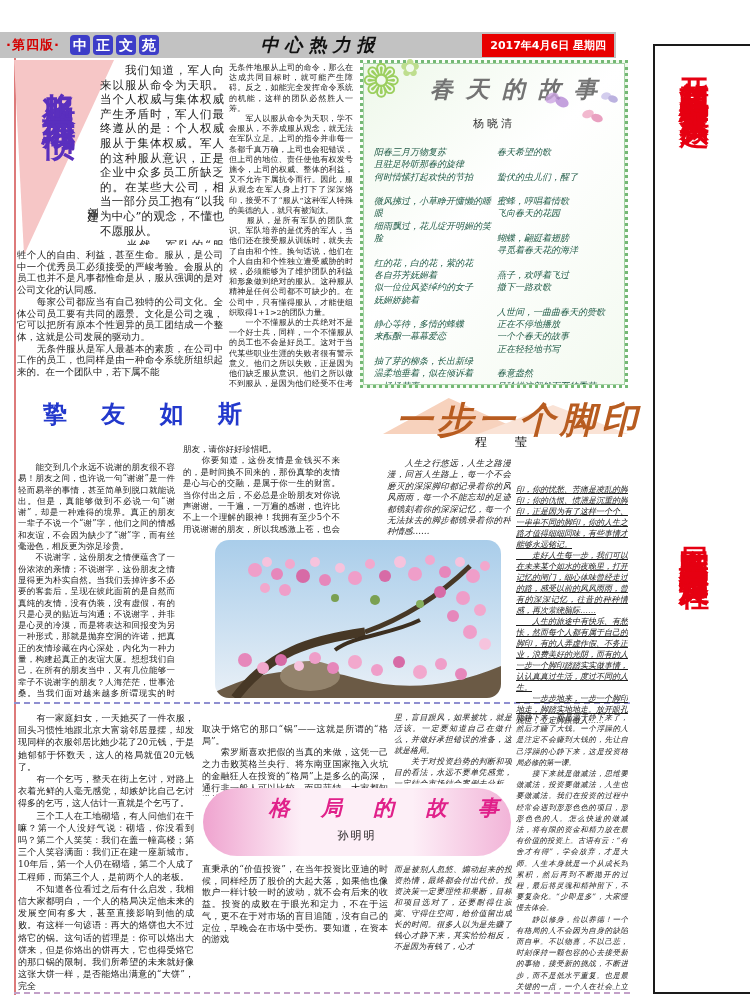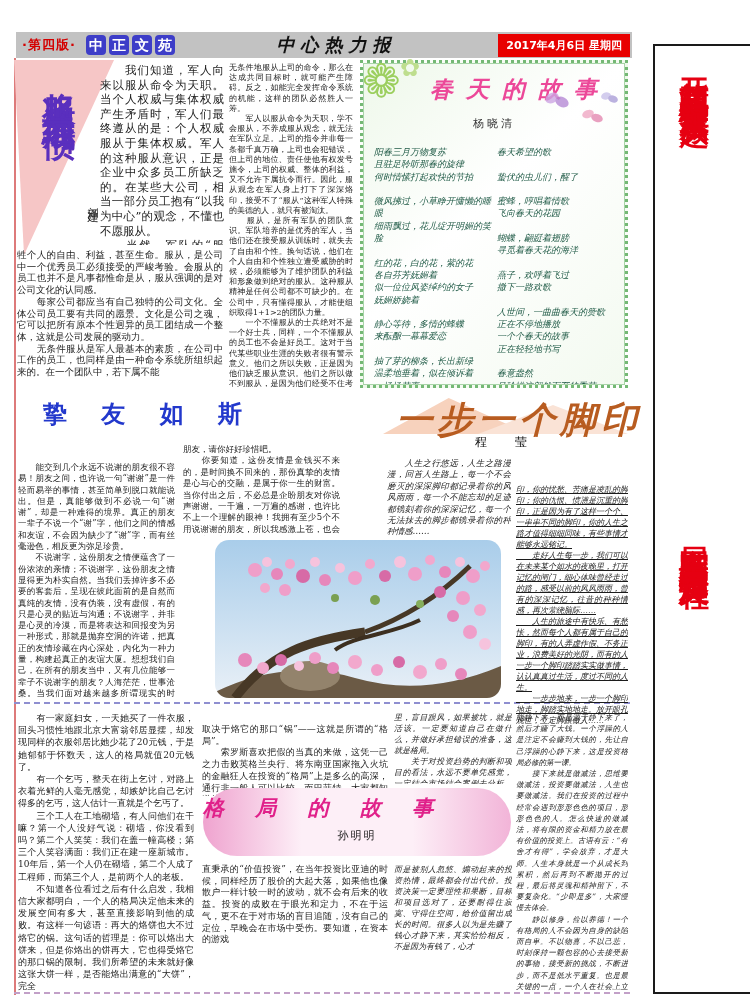--- a/index.html
+++ b/index.html
@@ -2,21 +2,21 @@
 <html><head>
 <meta charset="utf-8">
 <style>
   html,body{margin:0;padding:0;background:#ffffff;}
   #page{position:relative;width:750px;height:1000px;background:#ffffff;overflow:hidden;
         font-family:"DejaVu Serif", serif;}
   .abs{position:absolute;}
   .col{position:absolute;text-align:justify;overflow:hidden;color:#1c1c1c;white-space:pre-line;}
 
   
-  .header-bar{left:16px;top:32px;width:616px;height:26px;background:#c2c2c2;display:flex;align-items:center;justify-content:flex-end;}
+  .header-bar{left:0;top:32px;width:616px;height:26px;background:#c2c2c2;display:flex;align-items:center;justify-content:flex-end;}
   .edition{color:#d40000;font-weight:bold;font-size:13px;margin-left:6px;letter-spacing:1px;font-family:"DejaVu Sans",sans-serif;}
   .section-blocks{display:flex;gap:3px;margin-left:10px;}
   .section-blocks span{display:inline-block;width:20px;height:20px;line-height:20px;text-align:center;
       background:#3d3dc8;color:#fff;font-weight:bold;font-size:14px;border-radius:4px;font-family:"DejaVu Sans",sans-serif;}
   .masthead{flex:1;text-align:center;font-size:18px;font-weight:bold;font-style:italic;letter-spacing:6px;color:#111;}
   .datebox{background:#e80000;color:#fff;font-size:11px;font-weight:bold;padding:4px 8px;margin-right:2px;white-space:nowrap;font-family:"DejaVu Sans",sans-serif;}
 
   .vline-red{left:14px;top:58px;width:2px;height:937px;background:#dd7a7a;}
   .dash-mid{left:14px;top:702px;width:616px;height:0;border-top:2px dashed #8f8fd0;}
   .dash-bot{left:14px;top:992px;width:616px;height:0;border-top:2px dashed #c2a0c8;}
@@ -35,21 +35,21 @@
   .vauthor{left:84px;top:198px;writing-mode:vertical-rl;text-orientation:upright;
       font-size:11px;color:#222;letter-spacing:2px;}
 
   
   .green-box{left:360px;top:60px;width:268px;height:328px;box-sizing:border-box;
       border:3px dotted #74b874;box-shadow:inset 0 0 0 1px #a8d4a8;
       background:linear-gradient(135deg,#eef8ea,#ffffff 45%,#f3faf0);}
   .flower1{left:362px;top:58px;font-size:46px;color:#9ccf5f;line-height:1;}
   .flower2{left:400px;top:56px;font-size:24px;color:#bede8e;line-height:1;}
   .spring-title{left:430px;top:74px;font-size:23px;font-weight:bold;font-style:italic;
-      color:#ec4899;letter-spacing:13px;white-space:nowrap;}
+      color:#737373;letter-spacing:13px;white-space:nowrap;}
   .spring-author{left:360px;top:116px;width:268px;text-align:center;font-size:11px;color:#333;letter-spacing:3px;}
   .poem{font-size:9px;line-height:12.3px;color:#1f5a46;font-style:italic;white-space:pre-line;position:absolute;overflow:hidden;}
 
   
   .friend-title{left:20px;top:398px;font-size:24px;font-weight:bold;color:#2238cc;
       letter-spacing:13px;font-family:"DejaVu Sans",sans-serif;white-space:nowrap;margin-left:23px;}
   .friend-author{left:18px;top:442px;width:220px;text-align:center;font-size:13px;font-weight:bold;letter-spacing:9px;color:#111;}
 
   
   .tri1{left:383px;top:398px;width:146px;height:36px;background:#f7d2bd;clip-path:polygon(45% 0,0 100%,100% 100%);}
@@ -58,21 +58,21 @@
       letter-spacing:5px;white-space:nowrap;}
   .fp-author{left:400px;top:434px;width:210px;text-align:center;font-size:12px;letter-spacing:8px;color:#111;}
   .kai{font-style:italic;}
 
   
   .photo{left:215px;top:540px;width:286px;height:158px;border-radius:14px;overflow:hidden;}
 
   
   .pill{left:203px;top:788px;width:308px;height:68px;border-radius:34px;
       background:linear-gradient(90deg,#efa3cf,#fdeff7 32%,#fdeff7 68%,#f2b4d8);}
-  .pill-title{left:203px;top:794px;width:308px;text-align:left;font-size:21px;font-weight:bold;font-style:italic;
+  .pill-title{left:203px;top:794px;width:308px;text-align:right;font-size:21px;font-weight:bold;font-style:italic;
       color:#e0218a;letter-spacing:12px;white-space:nowrap;}
   .pill-author{left:203px;top:828px;width:308px;text-align:center;font-size:11px;color:#222;letter-spacing:2px;}
 </style>
 </head>
 <body>
 
 <div id="page">
 
   <div class="abs header-bar">
     <span class="edition">·第四版·</span>

